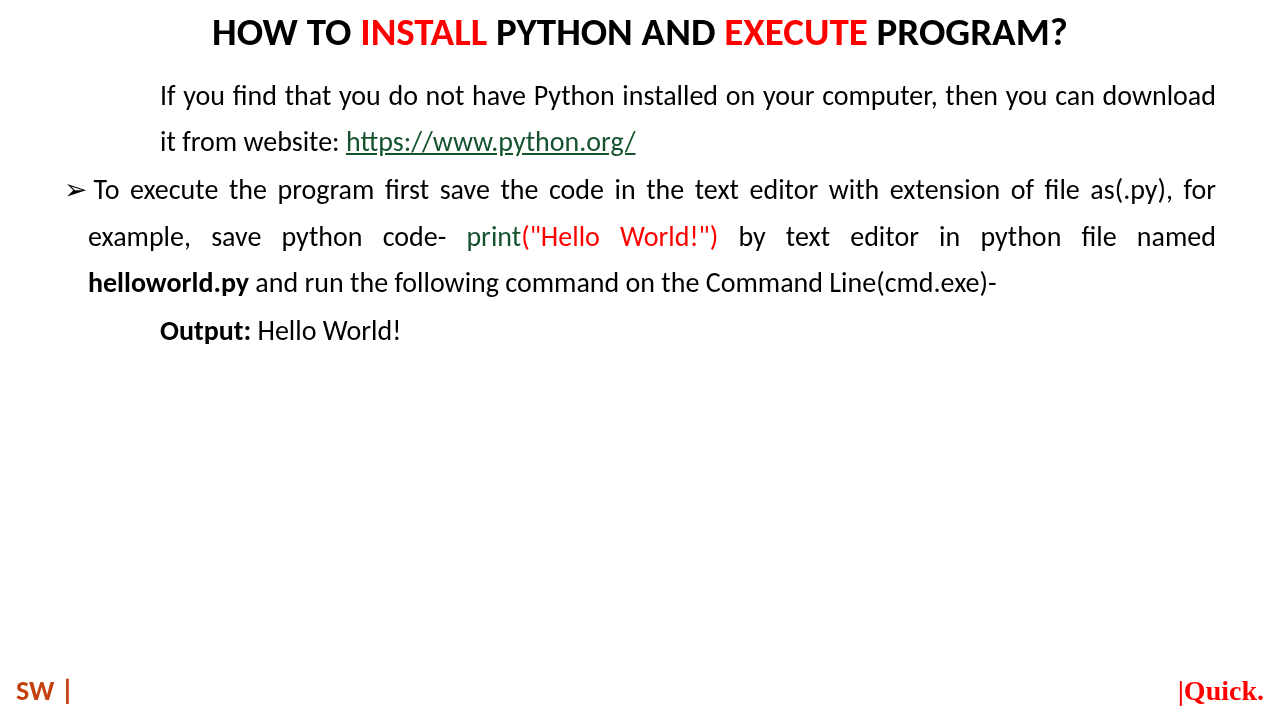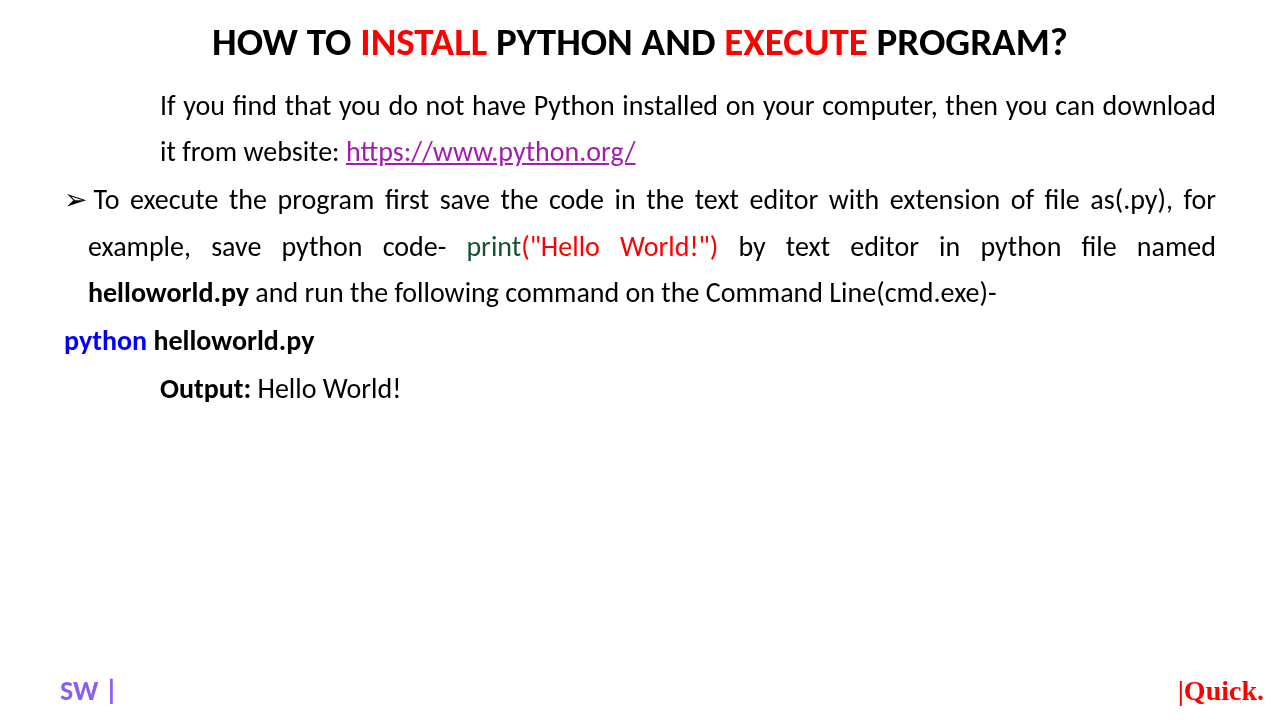--- a/index.html
+++ b/index.html
@@ -8,21 +8,21 @@
       height: 720px;
       background: white;
       font-family: Calibri, Arial, sans-serif;
       position: relative;
       overflow: hidden;
     }
     .title {
       font-size: 39px;
       font-weight: bold;
       text-align: center;
-      padding-top: 18px;
+      padding-top: 8px;
       color: #000;
     }
     .title .red { color: #ff0000; }
     .content {
       padding: 18px 64px 0 64px;
       font-size: 28px;
       line-height: 1.65;
       color: #000;
     }
     .bullet-item {
@@ -44,42 +44,42 @@
       margin-bottom: 2px;
     }
     .cmd-blue { color: #0000ff; }
     .cmd-red { color: #ff0000; }
     .sub-text {
       padding-left: 96px;
       text-align: justify;
       margin-bottom: 2px;
     }
     .link {
-      color: #a21caf;
+      color: #14532d;
       text-decoration: underline;
     }
     .print-blue { color: #14532d; }
     .print-red { color: #ff0000; }
     .bold { font-weight: bold; text-align: right; }
     .output-line {
       padding-left: 96px;
     }
     .footer {
       position: absolute;
       bottom: 12px;
       left: 0;
       width: 100%;
       padding: 0 16px;
       font-size: 28px;
       font-weight: bold;
       display: flex;
       justify-content: space-between;
       align-items: center;
     }
-    .footer-left { color: #8b5cf6; margin-left: 44px; }
+    .footer-left { color: #c2410c; }
     .footer-center { text-align: center; flex: 1; }
     .footer-center .blue { color: #0000ff; }
     .footer-center .red { color: #ff0000; }
     .footer-right { color: #ff0000; font-family: Liberation Serif, serif; }
   </style>
 </head>
 <body>
 
 <div class="title">
   <span>HOW TO </span><span class="red">INSTALL</span><span> PYTHON AND </span><span class="red">EXECUTE</span><span> PROGRAM?</span>
@@ -92,23 +92,20 @@
   <div class="sub-text">
     <span>If you find that you do not have Python installed on your computer, then you can download it from website: </span><a class="link">https://www.python.org/</a>
   </div>
 
   <div class="bullet-item">
     <span class="bullet-indent">
       <span class="bullet-marker">➢</span><span>To execute the program first save the code in the text editor with extension of file as(.py), for example, save python code- </span><span class="print-blue">print</span><span class="print-red">("Hello World!")</span><span> by text editor in python file named </span><span class="bold">helloworld.py</span><span> and run the following command on the Command Line(cmd.exe)-</span>
     </span>
   </div>
 
-  <div class="cmd-line">
-    <span class="cmd-blue">python</span><span> helloworld.py</span>
-  </div>
 
   <div class="output-line">
     <span class="bold">Output: </span><span>Hello World!</span>
   </div>
 
 </div>
 
 <div class="footer">
   <span class="footer-left">SW |</span>
   <span class="footer-right">|Quick.</span>

